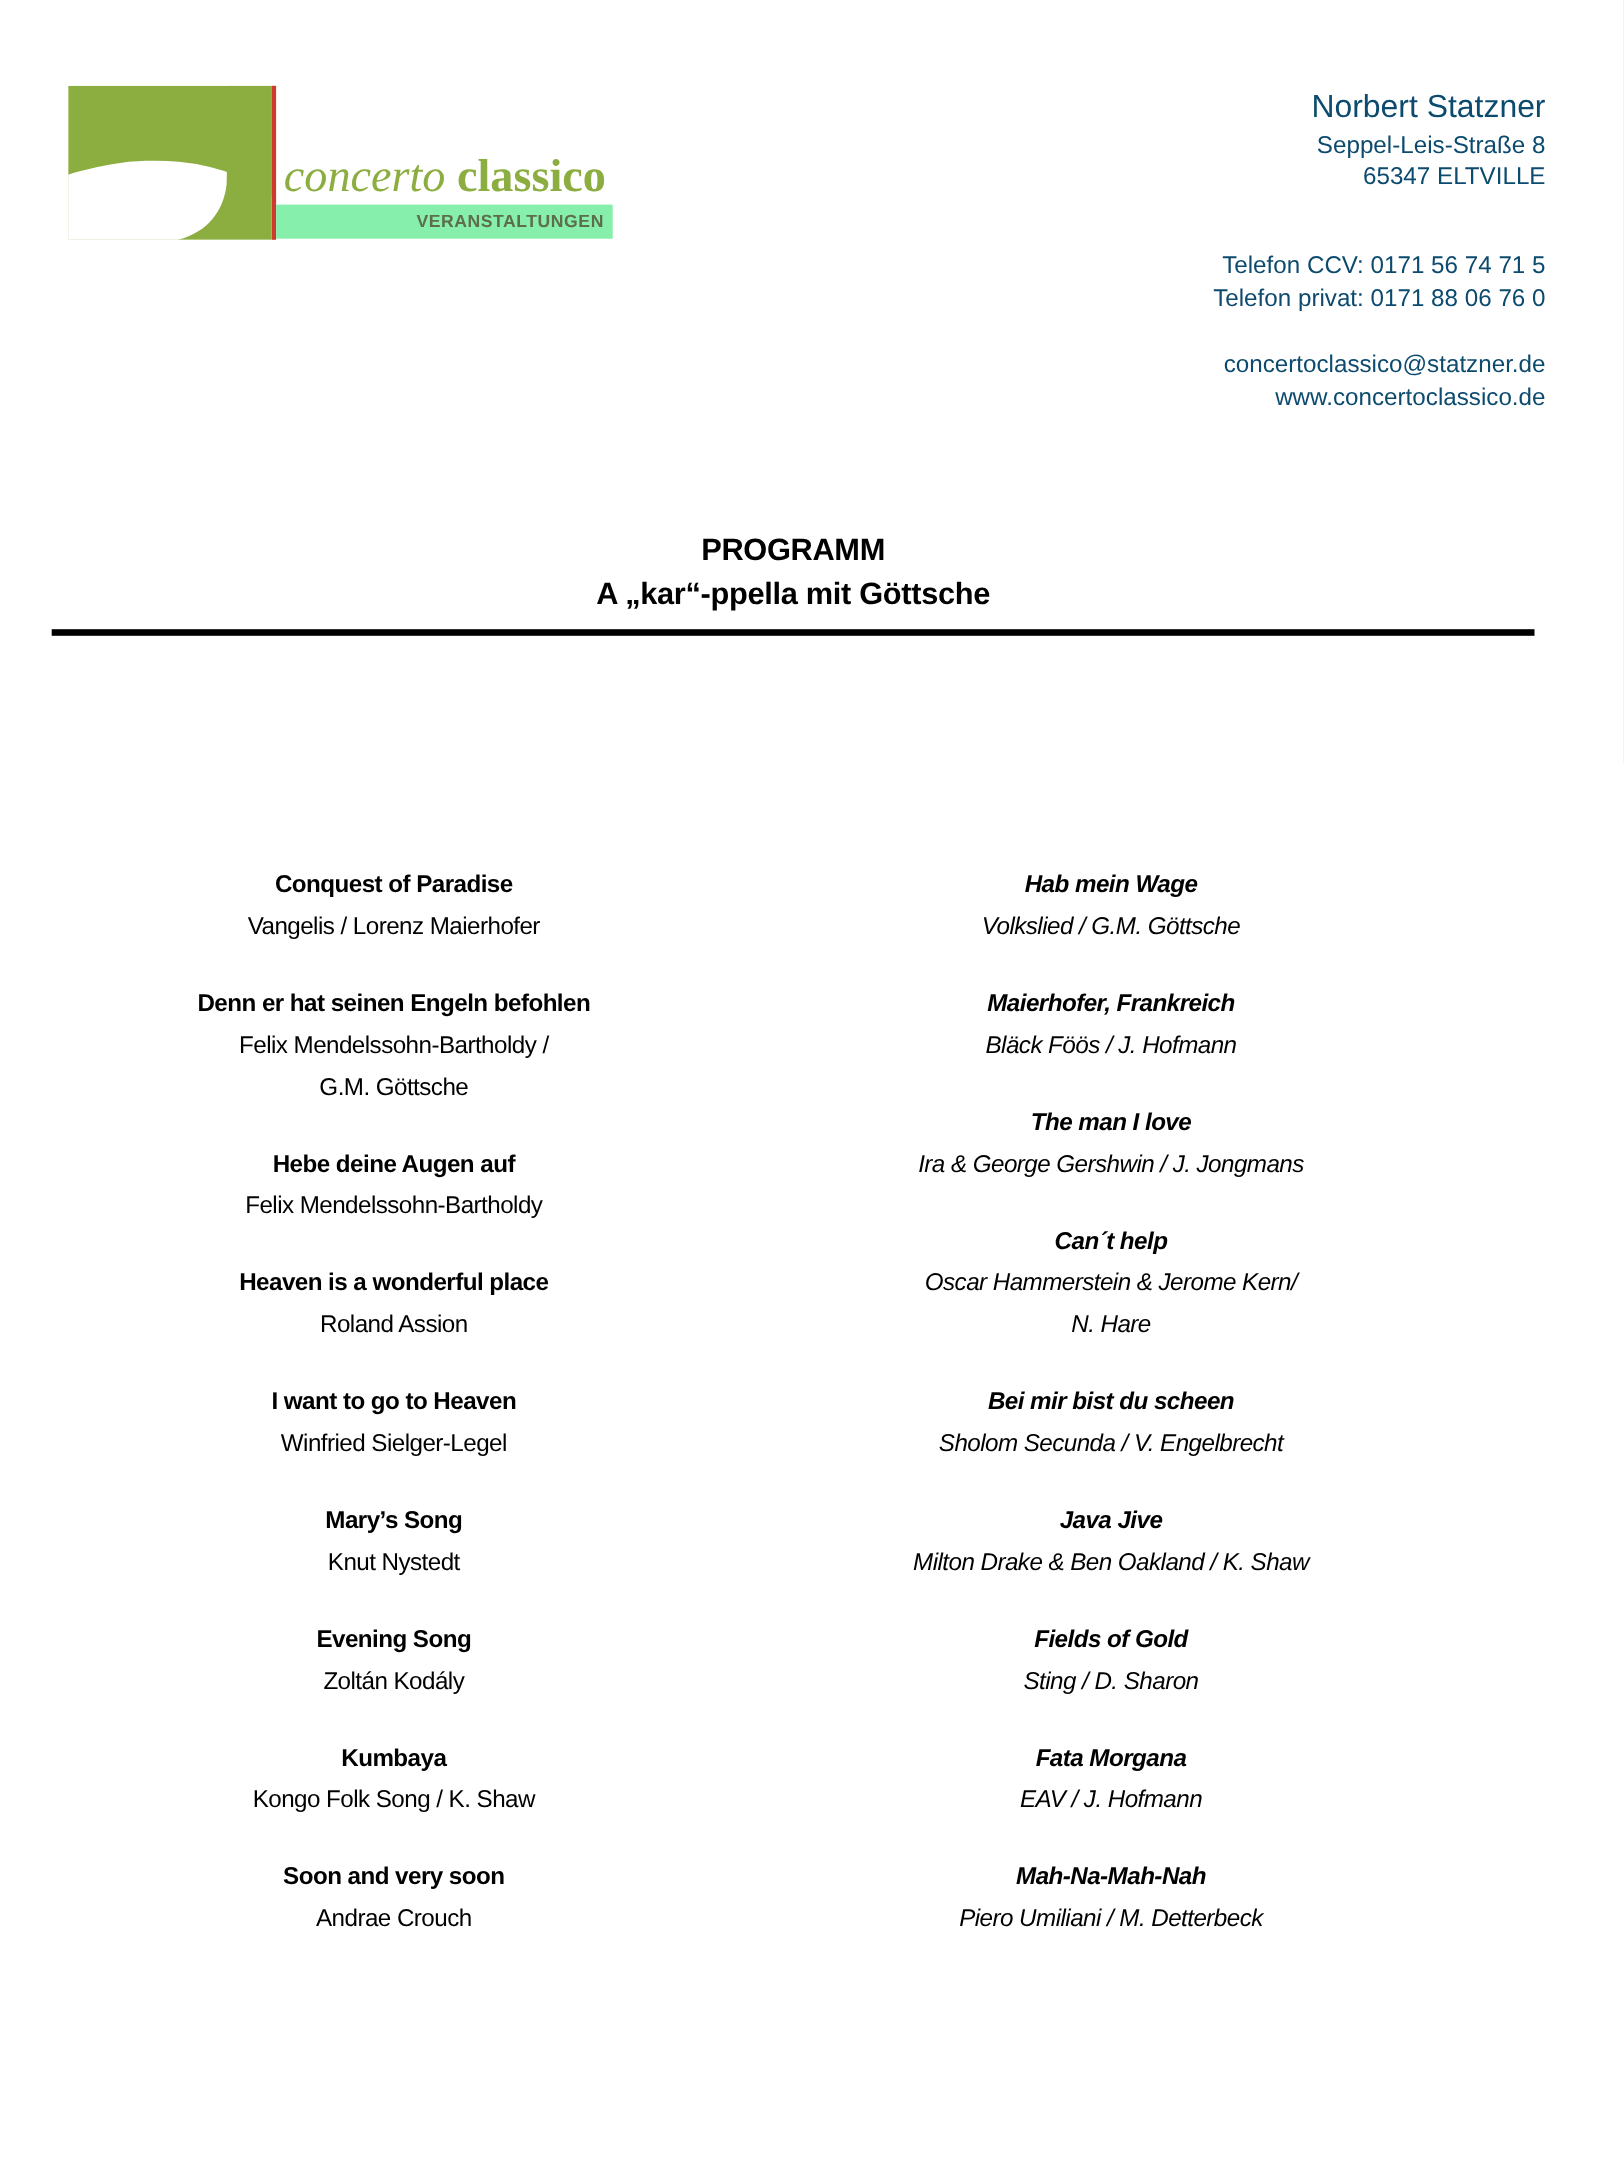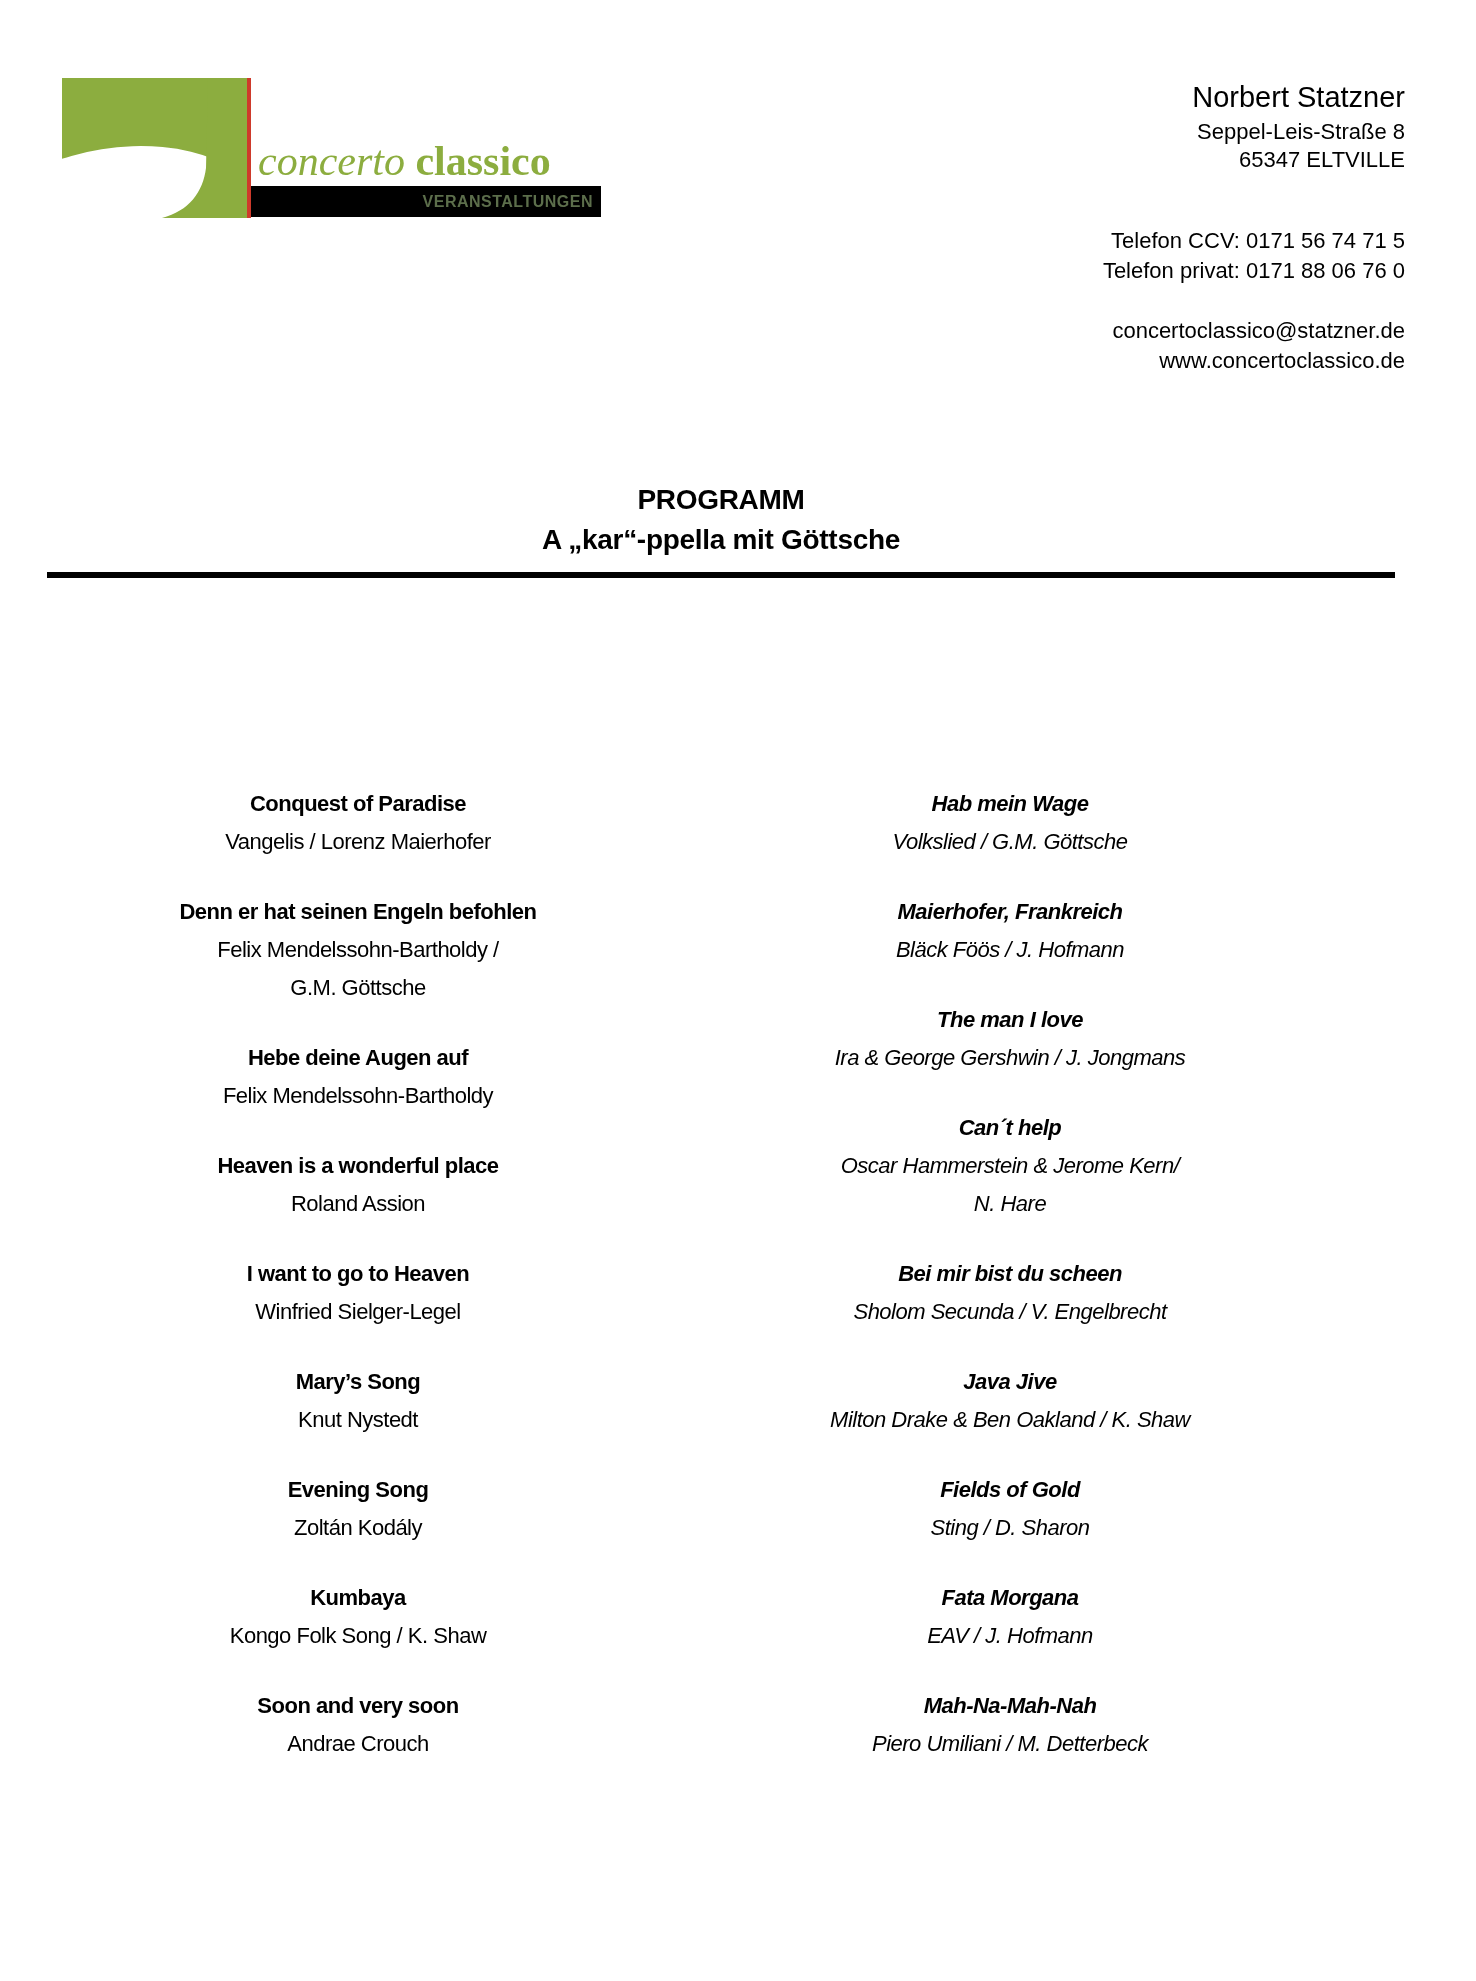--- a/index.html
+++ b/index.html
@@ -20,33 +20,33 @@
   .logo-redline { position: absolute; left: 185px; top: 0; width: 4px; height: 140px; background: #ce3a2b; }
   .brand {
     position: absolute; left: 196px; top: 58px; width: 280px; height: 50px;
     font-family: "Liberation Serif", serif;
     font-size: 42px; line-height: 50px; text-align: right;
     color: #8cad3f; white-space: nowrap;
   }
   .brand .it { font-style: italic; font-weight: 400; }
   .brand .bd { font-weight: 700; }
   .banner {
-    position: absolute; left: 189px; top: 108px; width: 350px; height: 31px;
-    background: #000000; text-align: right;
+    position: absolute; left: 189px; top: 108px; width: 306px; height: 31px;
+    background: #86efac; text-align: right;
   }
   .banner span {
     display: inline-block; padding-right: 8px;
     font-size: 16px; font-weight: 700; letter-spacing: 0.5px;
     line-height: 31px; color: #5c6e4b;
   }
 
   
   .contact {
     position: absolute; top: 80px; right: 71px;
-    text-align: right; color: #000000;
+    text-align: right; color: #0c4a6e;
   }
   .contact .cname { font-size: 29px; line-height: 34px; margin-bottom: 4px; }
   .contact .cline { font-size: 22px; line-height: 28px; }
   .contact .gap-lg { height: 52px; }
   .contact .gap-md { height: 30px; }
   .contact .pline, .contact .wline { font-size: 22px; line-height: 30px; }
 
   
   .header {
     position: absolute; left: 47px; top: 480px; width: 1348px;

